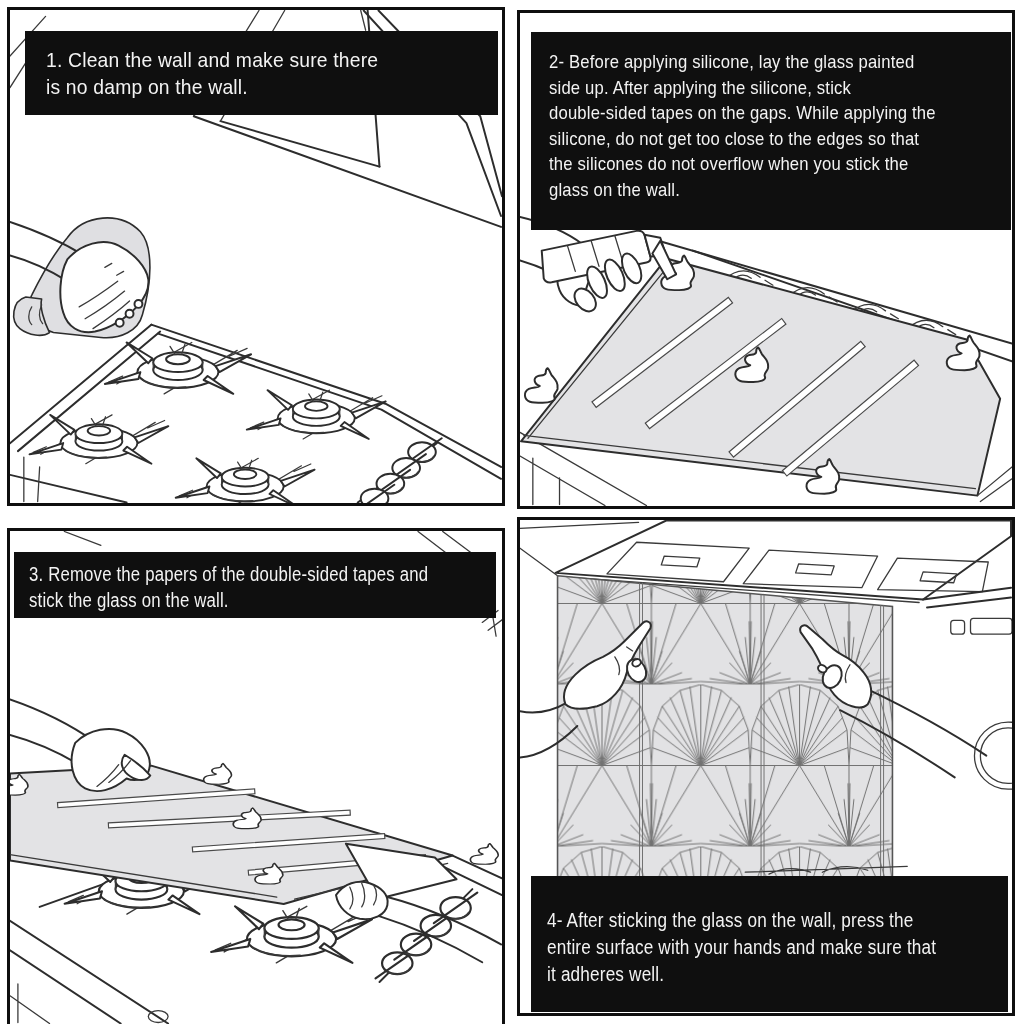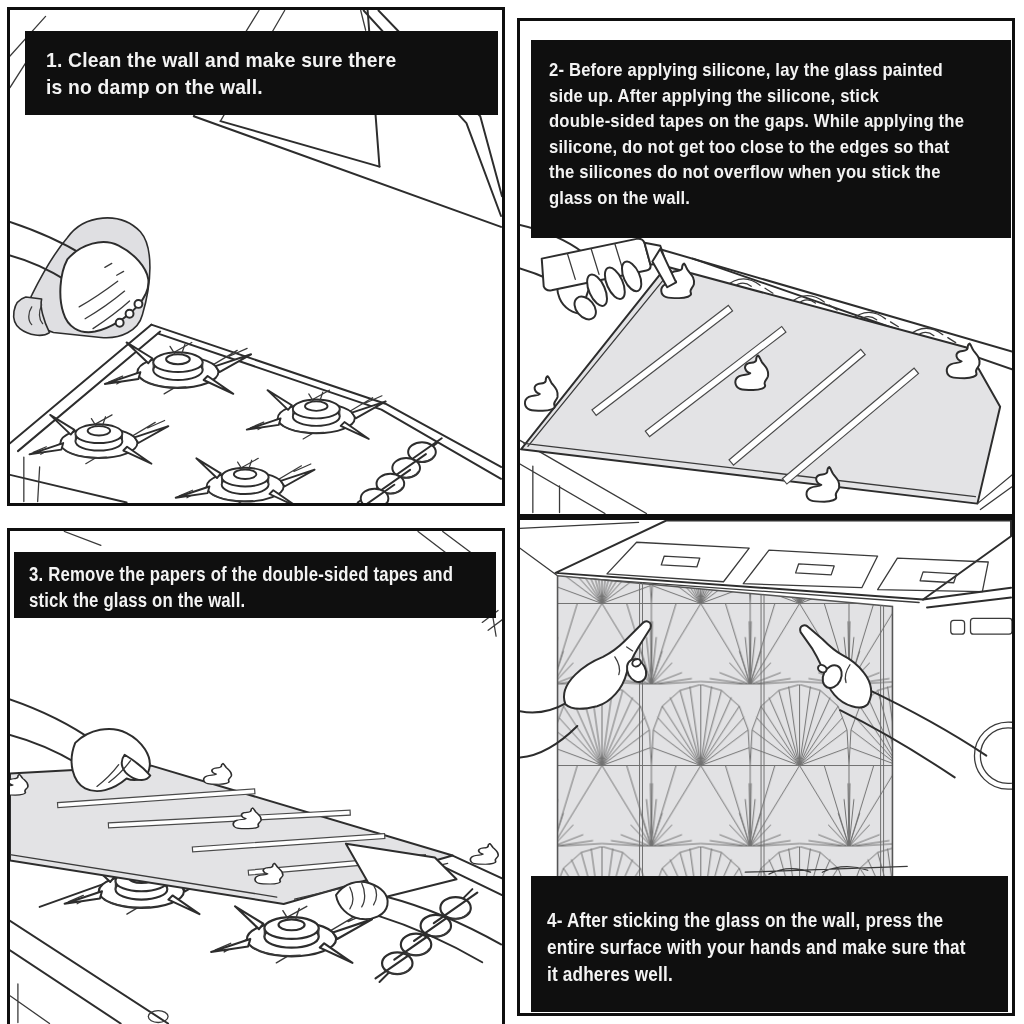--- a/index.html
+++ b/index.html
@@ -1,31 +1,31 @@
 <!DOCTYPE html>
 <html><head>
 <meta charset="utf-8">
 <style>
   html,body{margin:0;padding:0;background:#ffffff;}
   .sheet{position:relative;width:1024px;height:1024px;background:#ffffff;overflow:hidden;
          font-family:"Liberation Sans",sans-serif;}
   .panel{position:absolute;width:498px;height:499px;background:#ffffff;
          border:3px solid #0f0f0f;box-sizing:border-box;overflow:hidden;}
   #p1{left:7px;top:7px}
-  #p2{left:517px;top:18px}
+  #p2{left:517px;top:10px}
   #p3{left:7px;top:528px}
   #p4{left:517px;top:517px}
   svg.art{position:absolute;left:0;top:0;width:492px;height:493px;display:block}
   svg .ln{fill:none;stroke:#2d2d2d;stroke-width:2;stroke-linecap:round;stroke-linejoin:round}
   svg .tn{fill:none;stroke:#3a3a3a;stroke-width:1.3;stroke-linecap:round;stroke-linejoin:round}
   svg .fw{fill:#ffffff;stroke:#2d2d2d;stroke-width:2;stroke-linejoin:round;stroke-linecap:round}
   svg .fg{fill:#e3e3e5;stroke:#2d2d2d;stroke-width:2;stroke-linejoin:round}
   svg .fc{fill:#dfdfe2;stroke:#2d2d2d;stroke-width:1.6;stroke-linejoin:round}
   svg .st{fill:#ffffff;stroke:#4a4a4a;stroke-width:1.2}
-  .caption{position:absolute;background:#0f0f0f;color:#f3f3f3;font-weight:700;box-sizing:border-box;}
+  .caption{position:absolute;background:#0f0f0f;color:#f3f3f3;font-weight:400;box-sizing:border-box;}
   .cl-wrap{transform-origin:0 0;}
   .cl{white-space:nowrap;letter-spacing:0.2px;}
   .c1{left:15px;top:21px;width:473px;height:84px;padding:15px 0 0 21px;font-size:21px;line-height:27px}
   .c1 .cl-wrap{transform:scaleX(0.92)}
   .c2{left:11px;top:19px;width:480px;height:198px;padding:17px 0 0 18px;font-size:18.5px;line-height:25.5px}
   .c2 .cl-wrap{transform:scaleX(0.90)}
   .c3{left:4px;top:21px;width:482px;height:66px;padding:9px 0 0 15px;font-size:19.5px;line-height:26px}
   .c3 .cl-wrap{transform:scaleX(0.86)}
   .c4{left:11px;top:356px;width:477px;height:136px;padding:31px 0 0 16px;font-size:19.5px;line-height:27px}
   .c4 .cl-wrap{transform:scaleX(0.88)}

